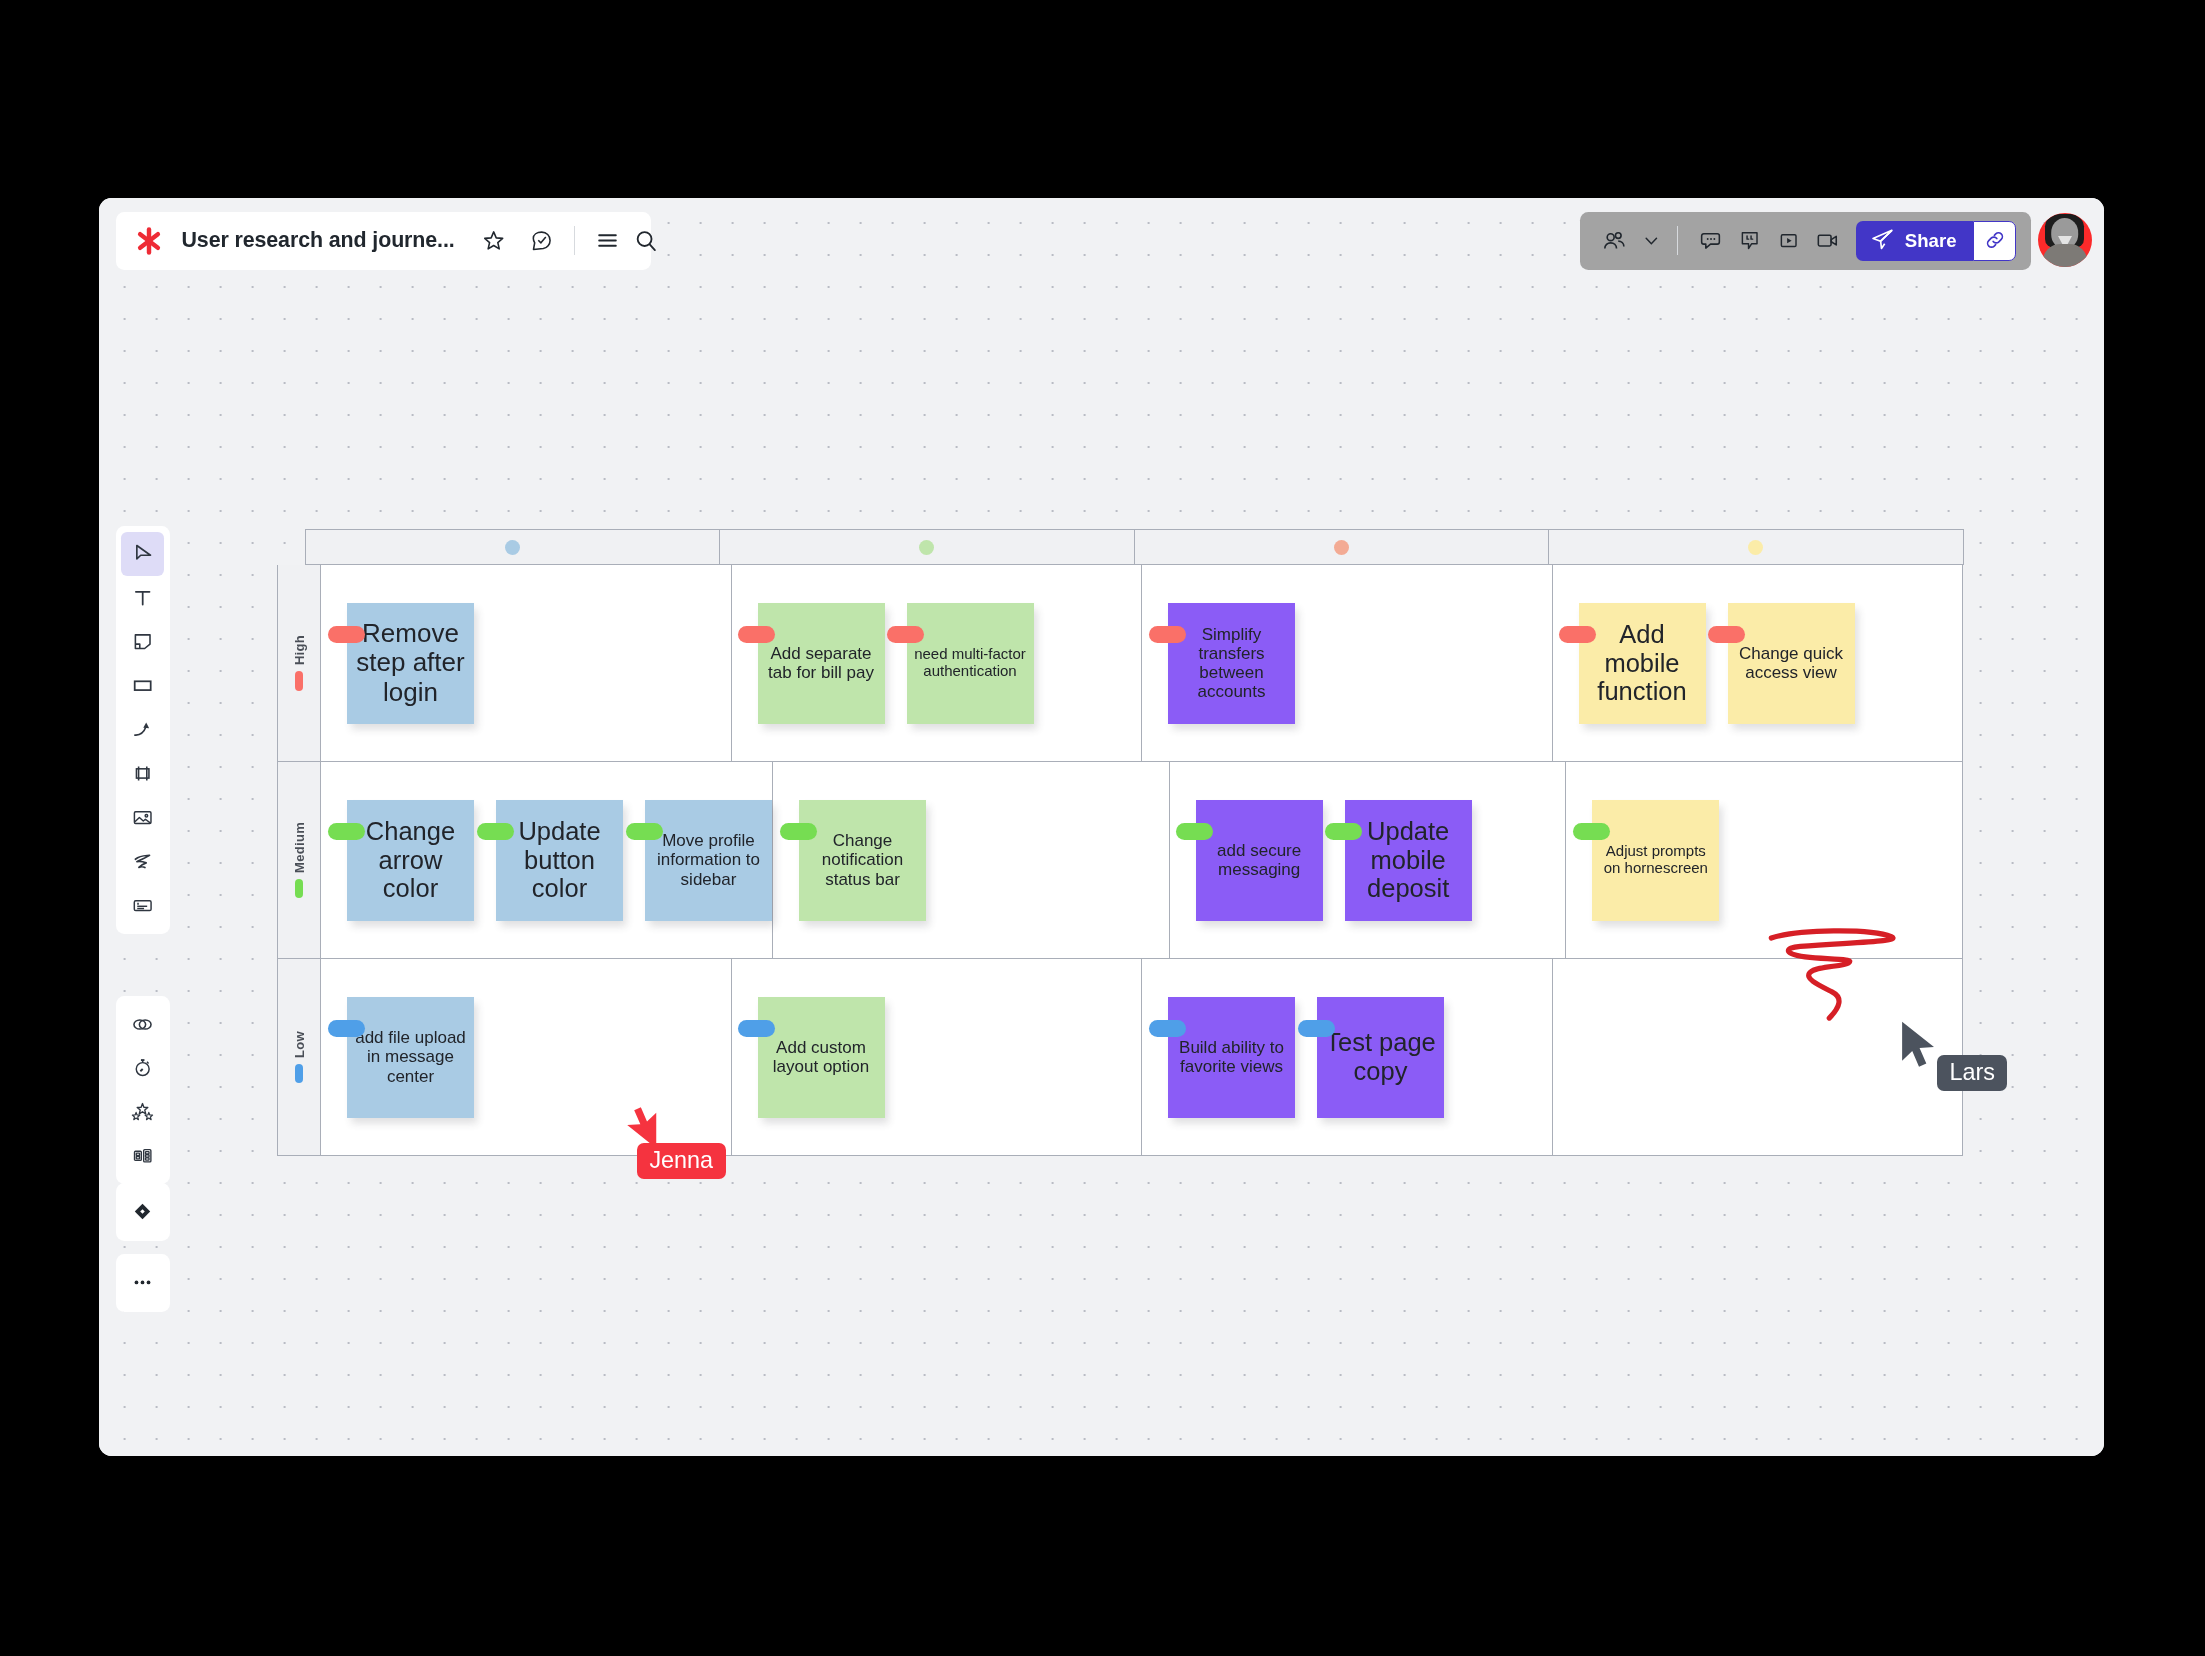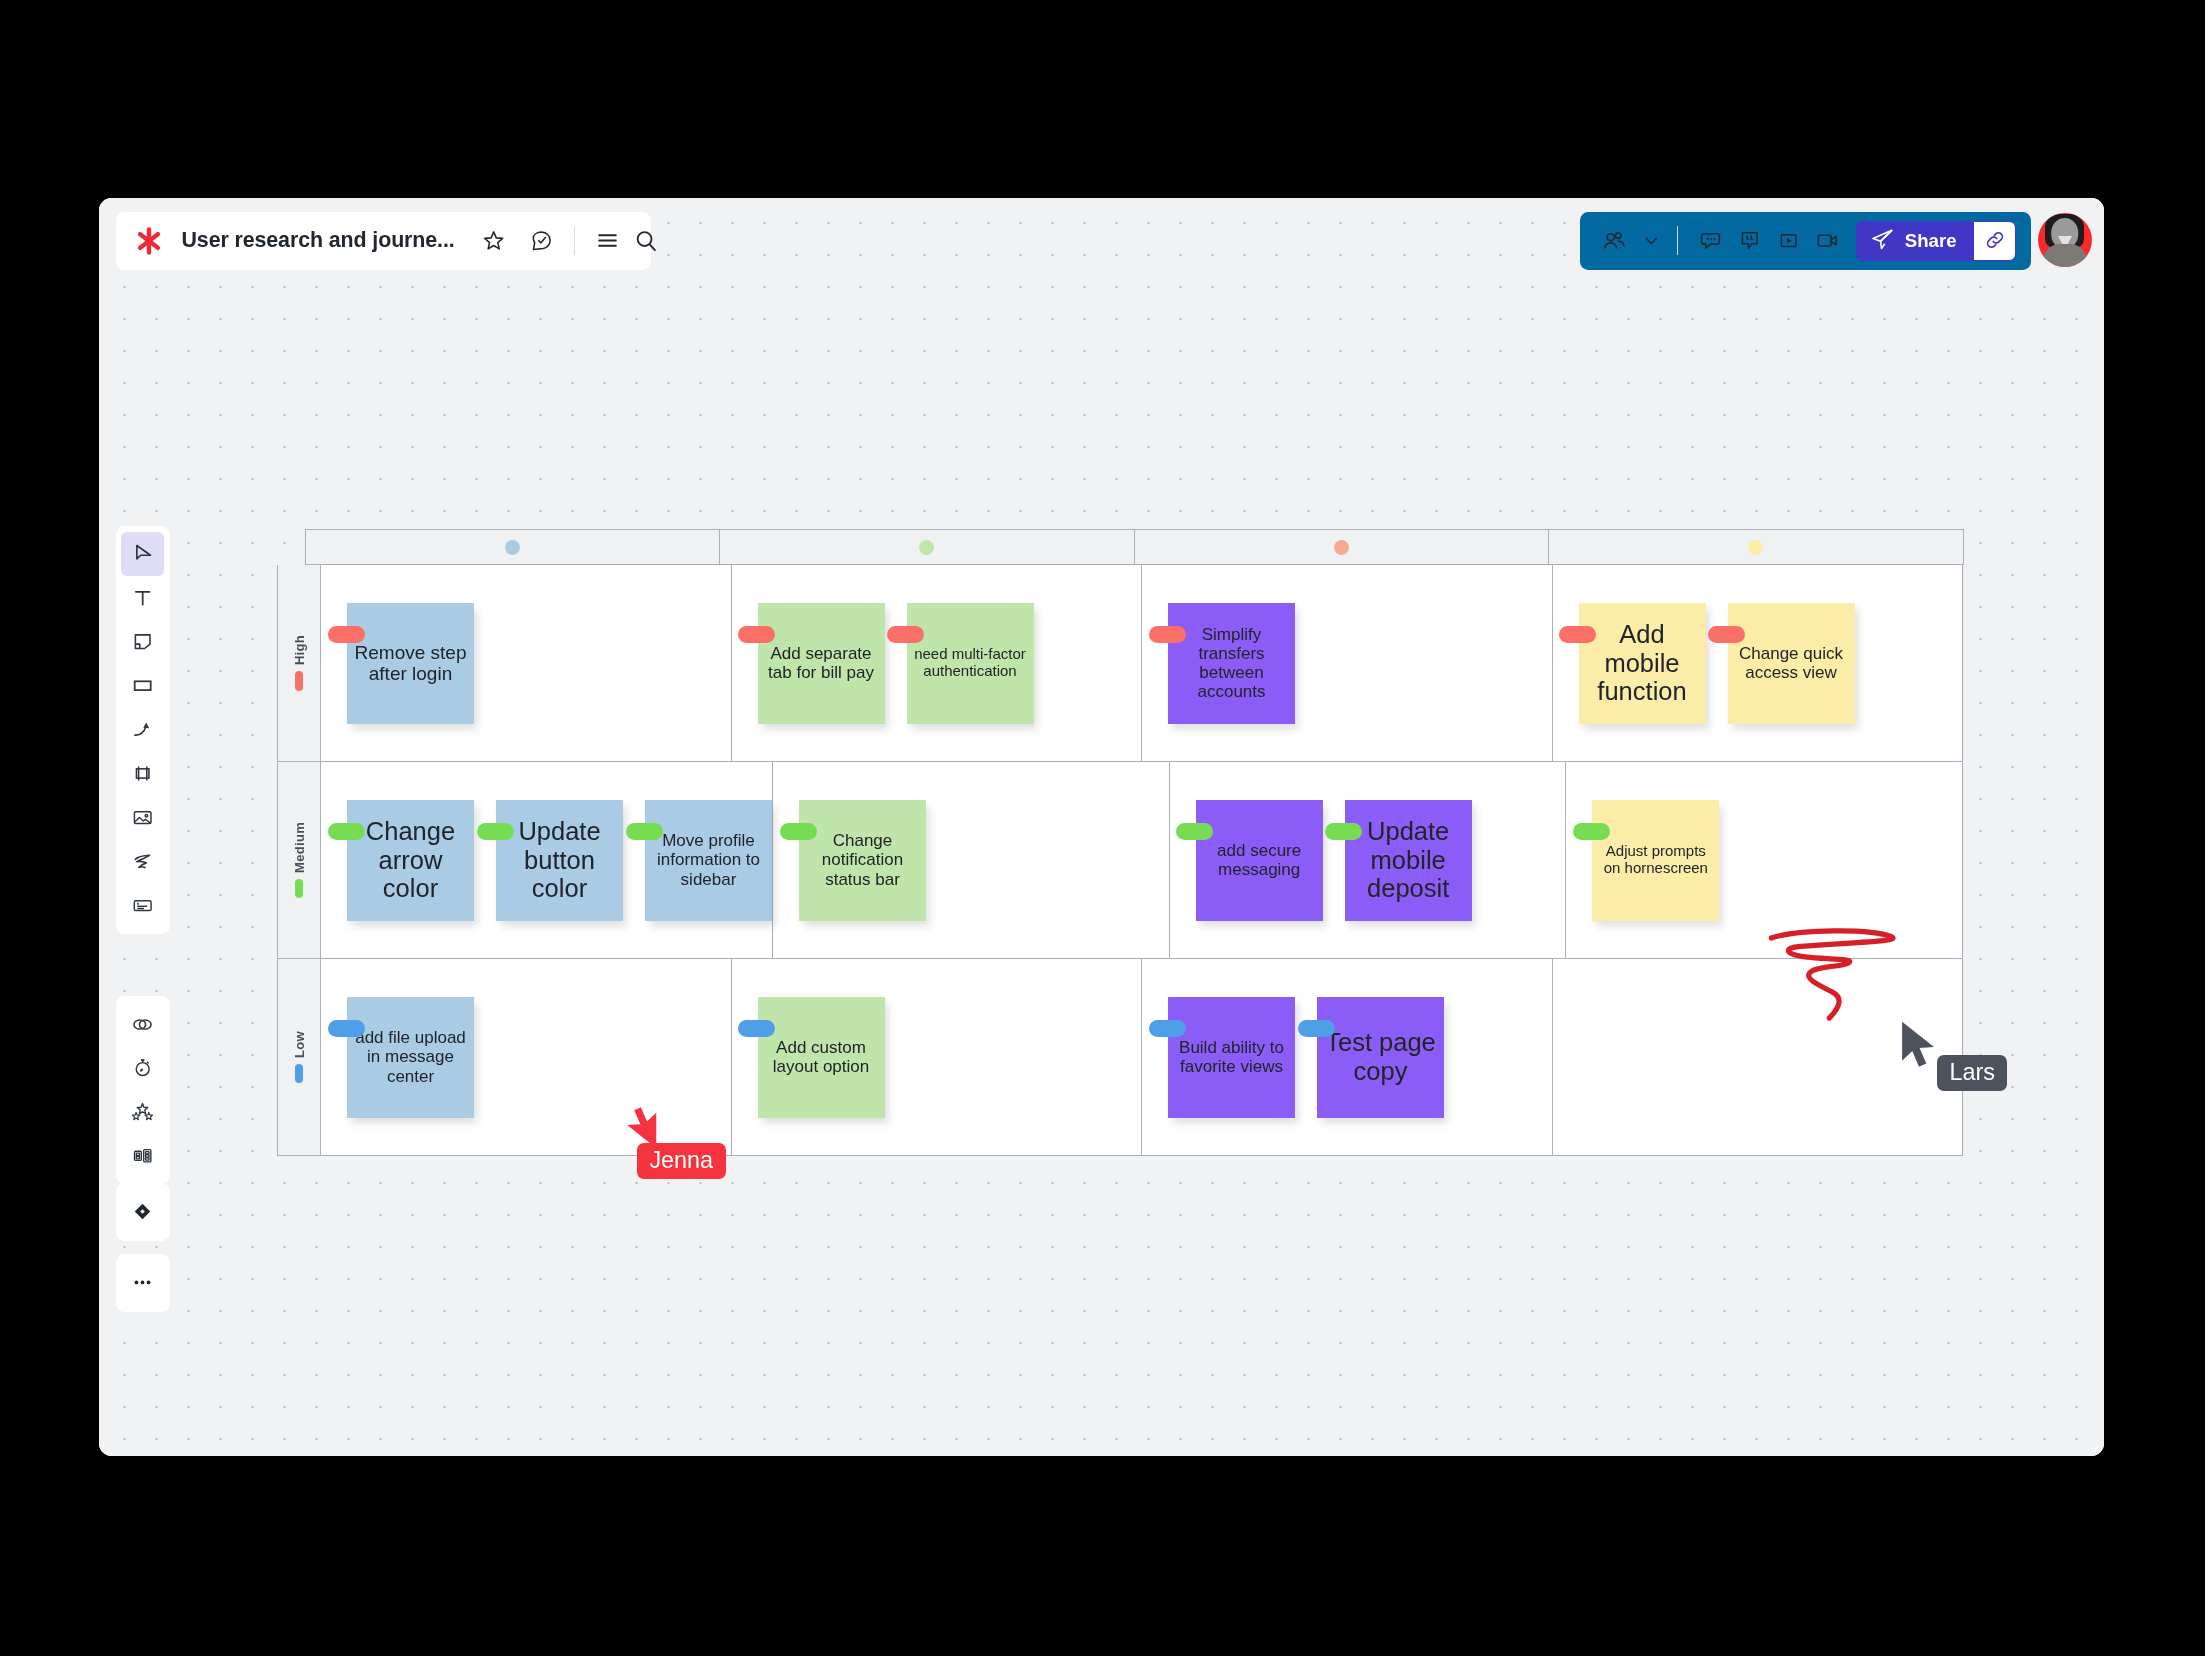--- a/index.html
+++ b/index.html
@@ -70,21 +70,21 @@
   .tb-divider {
     width: 1.4px; height: 29px; background: #d7dade;
     margin: 0 12.4px;
     flex: 0 0 1.4px;
   }
 
   #topbar-right {
     position: absolute;
     right: 73px; top: 13.8px;
     height: 58px;
-    background: #0369a1;
+    background: #a3a3a3;
     border-radius: 8.3px;
     display: flex;
     align-items: center;
     padding: 0 15px;
     z-index: 20;
   }
   #people-group { display: flex; align-items: center; gap: 2.8px; }
   #share-button {
     display: flex; align-items: center;
     background: #4236c7;
@@ -271,21 +271,21 @@
     left: -19.3px;
     top: 23.4px;
     width: 37px; height: 17px;
     border-radius: 9px;
   }
   .tag.tag-red   { background: #fa7068; }
   .tag.tag-green { background: #76dd52; }
   .tag.tag-blue  { background: #4f9fe8; }
 
   .fs-18 { font-size: 17px; }
-  .fs-22 { font-size: 19px; }
+  .fs-22 { font-size: 26px; }
   .fs-26 { font-size: 25.5px; }
   .fs-15 { font-size: 15px; }
 
   
   #scribble {
     position: absolute;
     left: 1668px; top: 729px;
     width: 159px; height: 138px;
     z-index: 30;
     pointer-events: none;

